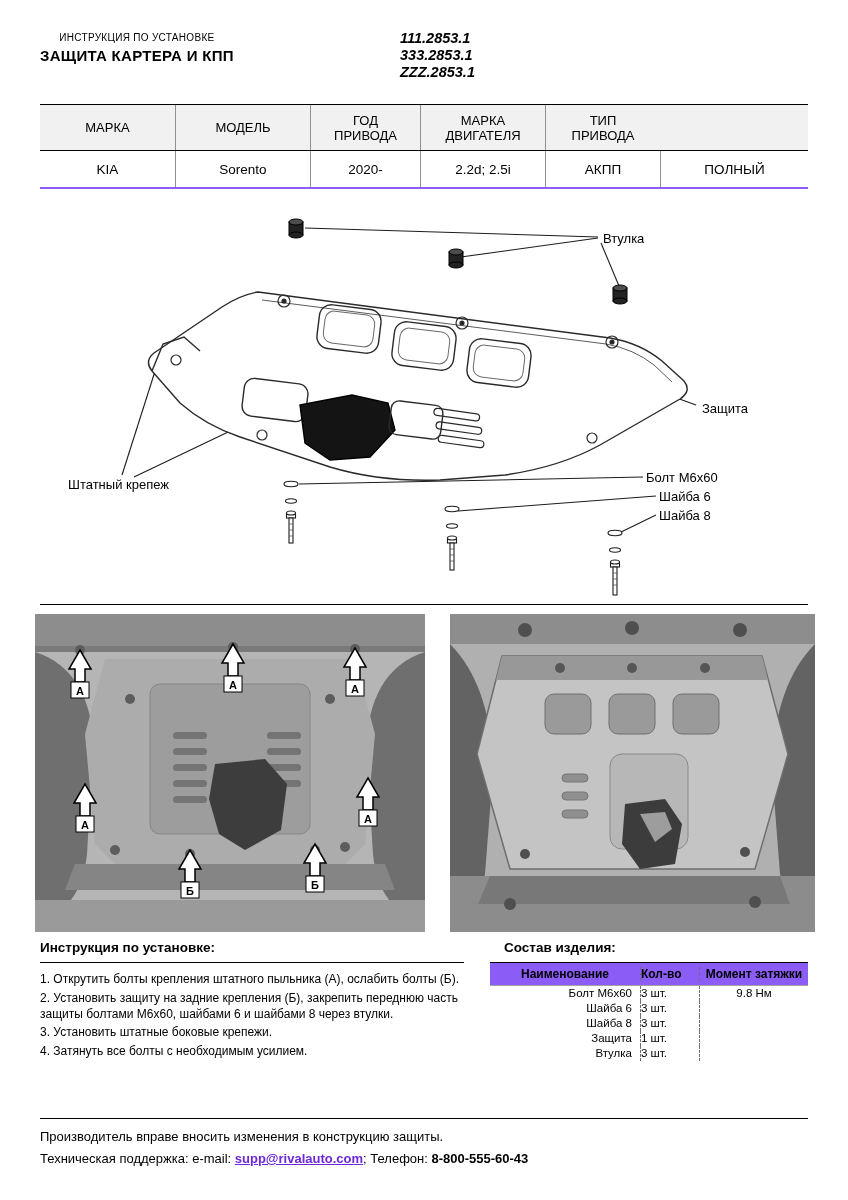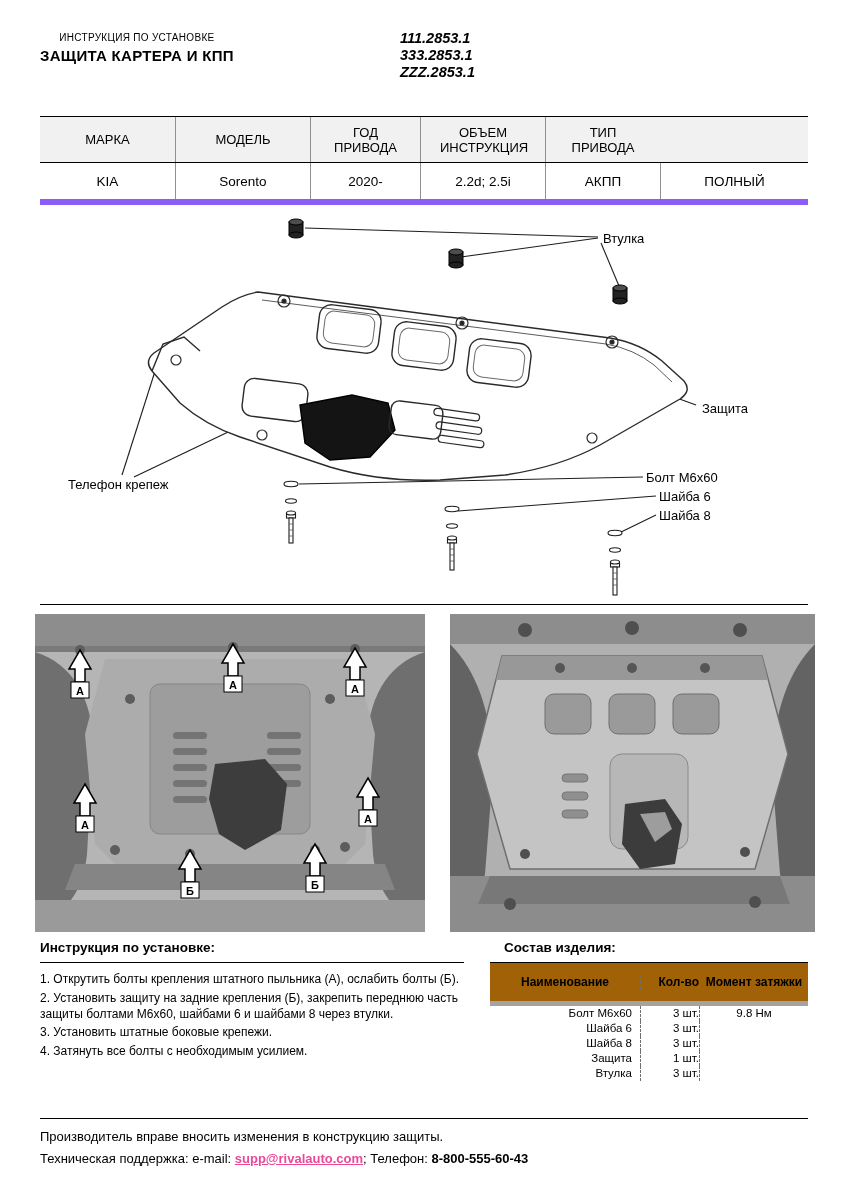--- a/index.html
+++ b/index.html
@@ -6,21 +6,21 @@
   html,body { width:848px; height:1200px; }
   body { background:#ffffff; font-family:"Liberation Sans", sans-serif; color:#000; position:relative; overflow:hidden; }
   .abs { position:absolute; }
 
   
   .h-line1 { font-size:10px; letter-spacing:.3px;text-align:center; }
   .h-line2 { font-size:15px; font-weight:bold; margin-top:4px; letter-spacing:.3px; }
   .part-numbers div { font-size:14.5px; font-weight:bold; line-height:17px;font-style:italic; }
 
   
-  .spec-table { border-top:1.2px solid #000; border-bottom:6px solid #8b5cf6;margin-top:12px; }
+  .spec-table { border-top:1.2px solid #000; border-bottom:2px solid #8b5cf6; }
   .spec-row { display:grid; grid-template-columns:135px 135px 110px 125px 115px 148px; }
   .spec-head { background:#f1f1f1; border-bottom:1px solid #000; min-height:46px; font-size:13px; }
   .spec-body { min-height:36px; font-size:13.5px; }
   .spec-cell { display:flex; align-items:center; justify-content:center; text-align:center; padding:4px 6px; border-left:1px solid #909090; }
   .spec-cell:first-child { border-left:none; }
   .wrap2 { display:inline-block; max-width:86px; }
 
   .rule { border-top:1px solid #000; height:0; }
 
   
@@ -29,31 +29,31 @@
   
   .photo { border:0; }
 
   
   .section-title { font-weight:bold; font-size:13.5px; padding-bottom:7px; border-bottom:1px solid #000; }
   .steps { margin-top:9px; font-size:12px; line-height:1.32; }
   .step { margin-bottom:3px; }
 
   .comp-title { padding-left:14px; }
   .comp-row { display:grid; grid-template-columns:150px 60px 108px; font-size:11.5px; line-height:15px; }
-  .comp-head { background:#a16207; font-weight:bold; font-size:12px; border-bottom:5px solid #a3a3a3; padding:12px 0; line-height:14px; }
-  .comp-cell.qty { border-left:1px dashed #6f6f6f; border-right:1px dashed #6f6f6f; text-align:right; }
+  .comp-head { background:#8b5cf6; font-weight:bold; font-size:12px; border-bottom:1px solid #a3a3a3; padding:4px 0; line-height:14px; }
+  .comp-cell.qty { border-left:1px dashed #6f6f6f; border-right:1px dashed #6f6f6f; text-align:left; }
   .comp-cell.name { text-align:right; padding-right:8px; }
   .comp-cell.torque { text-align:center; }
   .comp-head .comp-cell.name { text-align:center; padding-right:0; }
 
   
   .footer-rule { border-top:1.2px solid #000; }
   .footer-line1 { margin-top:10px; font-size:13px; }
   .footer-line2 { margin-top:7px; font-size:13px; }
-  .email { color:#ec4899; font-weight:bold; text-decoration:underline; }
+  .email { color:#6d28d9; font-weight:bold; text-decoration:underline; }
   .phone { font-weight:bold; }
 
   svg text { font-family:"Liberation Sans", sans-serif; }
 </style>
 </head>
 <body>
 
 <div class="abs" style="left:40px; top:32px;">
   <div class="h-line1">ИНСТРУКЦИЯ ПО УСТАНОВКЕ</div>
   <div class="h-line2">ЗАЩИТА КАРТЕРА И КПП</div>
@@ -69,21 +69,21 @@
     <div class="spec-cell">
         <span>МАРКА</span>
       </div>
     <div class="spec-cell">
         <span>МОДЕЛЬ</span>
       </div>
     <div class="spec-cell">
         <span class="wrap2">ГОД ПРИВОДА</span>
       </div>
     <div class="spec-cell">
-        <span class="wrap2">ОБЪЕМ ИНСТРУКЦИЯ</span>
+        <span class="wrap2">МАРКА ДВИГАТЕЛЯ</span>
       </div>
     <div class="spec-cell">
         <span class="wrap2">ТИП ПРИВОДА</span>
       </div>
   </div>
   <div class="spec-row spec-body">
     <div class="spec-cell">KIA</div>
     <div class="spec-cell">Sorento</div>
     <div class="spec-cell">2020-</div>
     <div class="spec-cell">2.2d; 2.5i</div>
@@ -188,21 +188,21 @@
       <rect x="610.5" y="367" width="9" height="5"></rect>
       <ellipse cx="615" cy="367" rx="4.5" ry="2"></ellipse>
       <rect x="613" y="372" width="4" height="28"></rect>
       <path d="M613,378 h4 M613,384 h4 M613,390 h4" stroke="#555" stroke-width="0.8"></path>
     </g>
   </g>
 </svg>
 
 <div class="dlabel abs" style="left:603px; top:231px;">Втулка</div>
 <div class="dlabel abs" style="left:702px; top:401px;">Защита</div>
-<div class="dlabel abs" style="left:68px; top:477px;">Телефон крепеж</div>
+<div class="dlabel abs" style="left:68px; top:477px;">Штатный крепеж</div>
 <div class="dlabel abs" style="left:646px; top:470px;">Болт М6х60</div>
 <div class="dlabel abs" style="left:659px; top:489px;">Шайба 6</div>
 <div class="dlabel abs" style="left:659px; top:508px;">Шайба 8</div>
 
 <div class="rule abs" style="left:40px; top:604px; width:768px;"></div>
 
 <svg class="abs photo" style="left:35px; top:614px;" width="390" height="318" viewBox="0 0 390 318">
   <rect width="390" height="318" fill="#b5b5b5"></rect>
   <rect width="390" height="32" fill="#8d8d8d"></rect>
   <rect y="32" width="390" height="6" fill="#7a7a7a"></rect>

